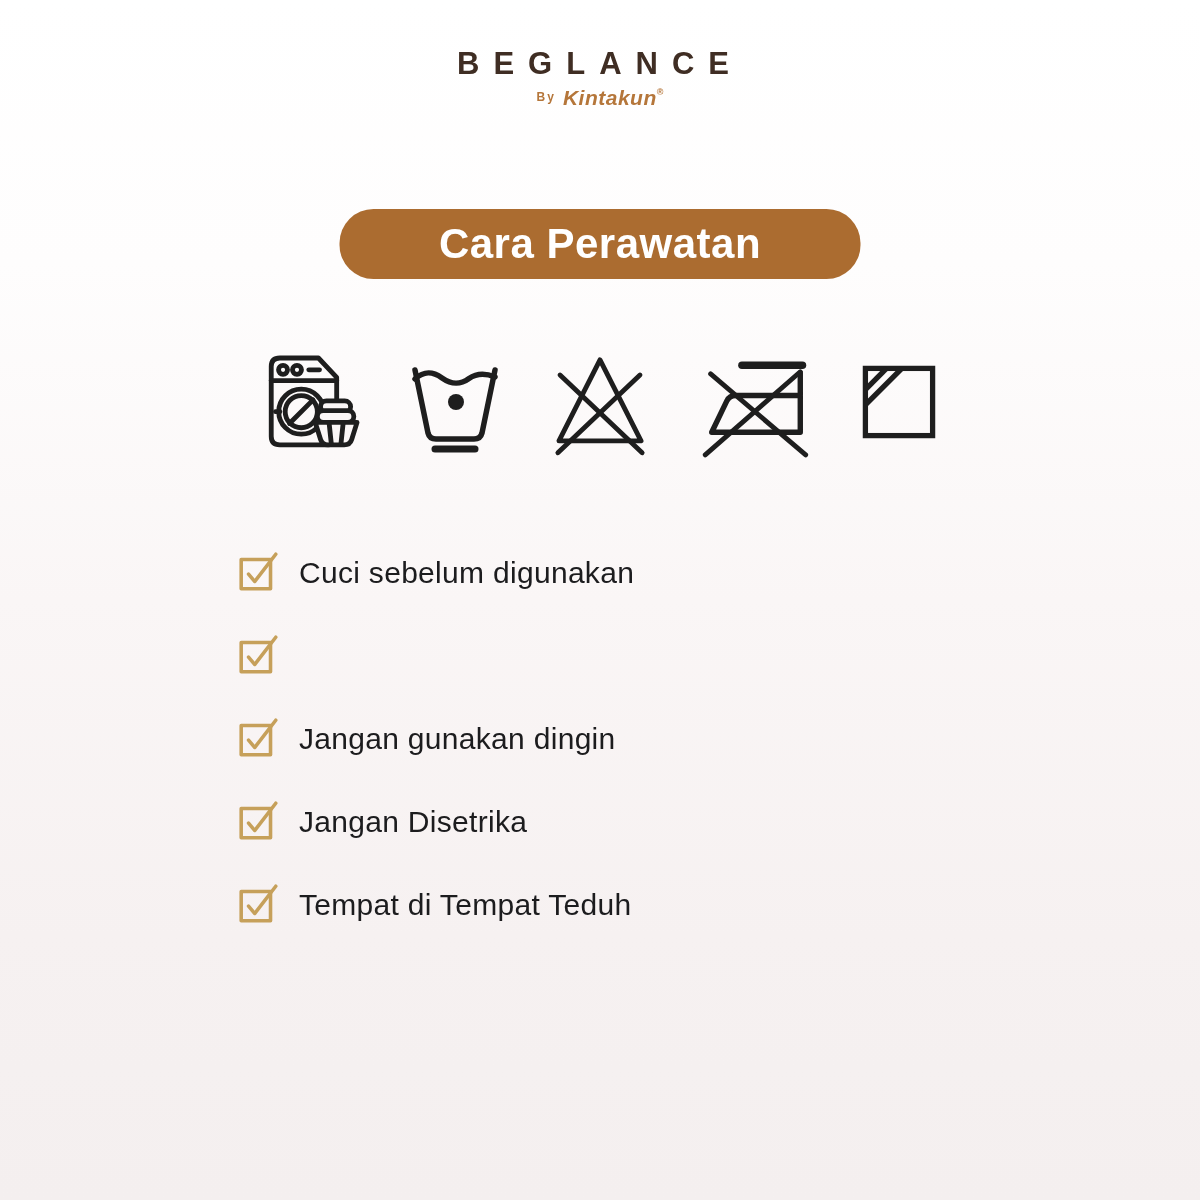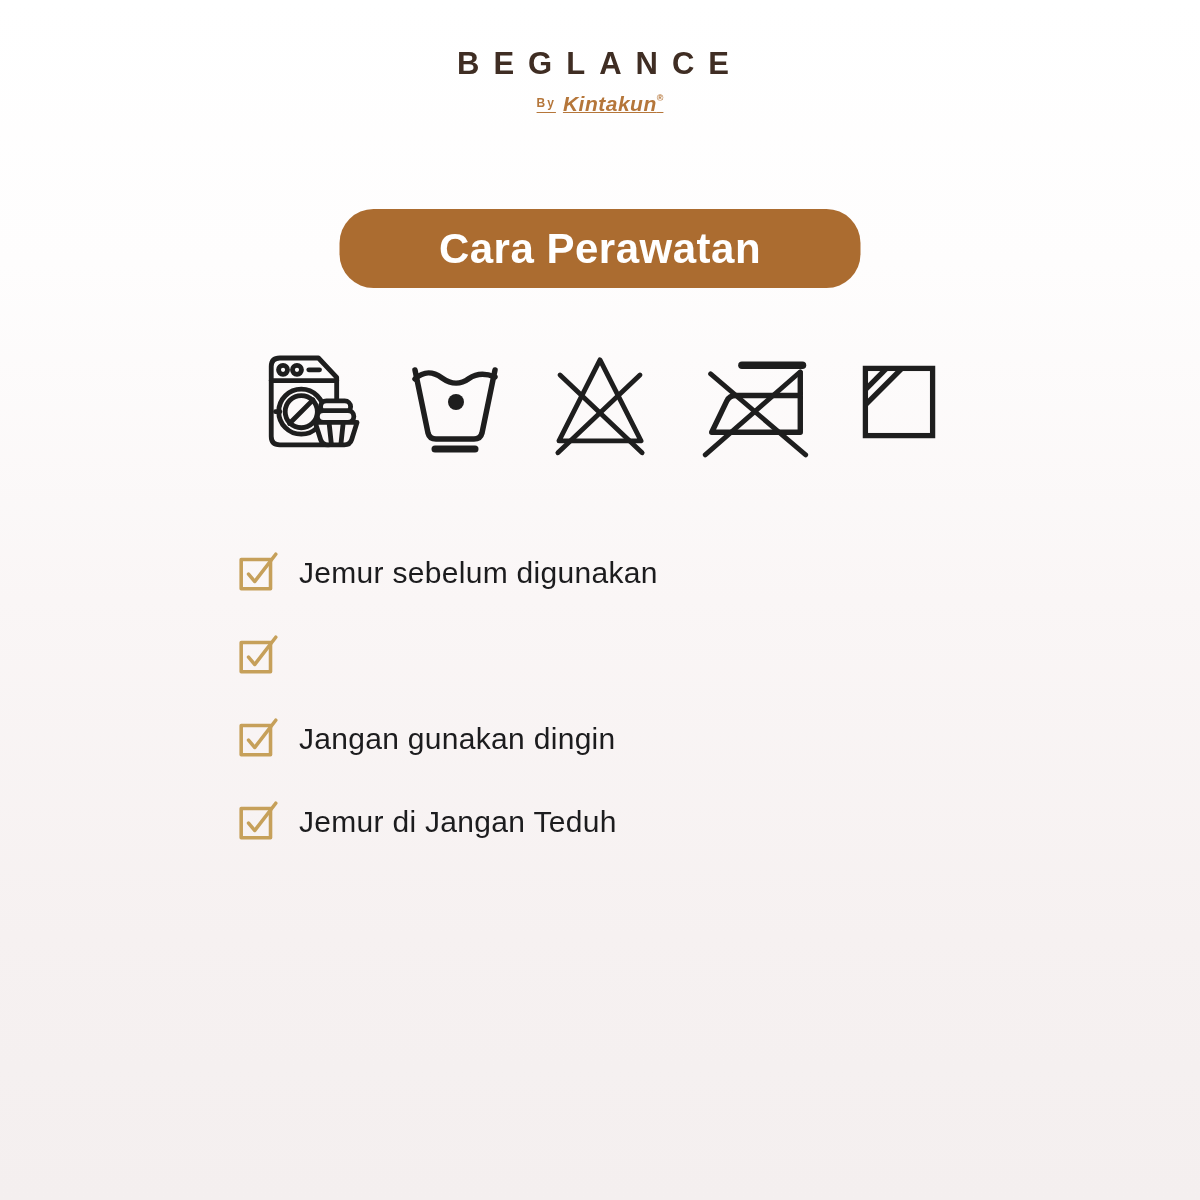--- a/index.html
+++ b/index.html
@@ -13,29 +13,29 @@
     background:linear-gradient(180deg, #ffffff 0%, #fefdfd 22%, #faf6f6 50%, #f6f1f1 78%, #f4efef 100%);
   }
 
   
   .brand { position:absolute; top:46px; left:0; width:100%; text-align:center; }
   .brand-name {
     font-size:31px; font-weight:600; letter-spacing:14px;
     padding-left:0; 
     color:#3f2d23;
   }
-  .brand-byline { margin-top:10px; color:#b5763a;text-decoration:underline; }
+  .brand-byline { margin-top:4px; color:#b5763a; }
   .byline-prefix { font-size:12px; font-weight:700; letter-spacing:2px; vertical-align:4px; margin-right:7px; }
   .byline-name  { font-size:21px; font-weight:700; font-style:italic; letter-spacing:0.5px; }
   .byline-mark  { font-size:9px; font-weight:700; vertical-align:10px; }
 
   
   .pill {
     position:absolute; top:209px; left:50%; transform:translateX(-50%);
-    width:521px; height:79px; border-radius:34px;
+    width:521px; height:70px; border-radius:34px;
     background:#ab6c30;
     display:flex; align-items:center; justify-content:center;
     color:#ffffff; font-size:42px; font-weight:700; letter-spacing:0.5px;
   }
 
   
   .icons-row {
     position:absolute; top:348px; left:0; width:100%;
     display:flex; justify-content:center; align-items:center; gap:34px;
   }
@@ -124,21 +124,21 @@
 
   <ul class="checklist">
 
     <li class="check-row">
       <span class="check-box">
         <svg width="44" height="42" viewBox="0 0 42 40" fill="none" stroke="#c6a05a" stroke-width="3.4" stroke-linecap="round" stroke-linejoin="round">
           <rect x="4" y="9" width="28" height="28"></rect>
           <path d="M11,23 L17,30 L37,4"></path>
         </svg>
       </span>
-      <span class="check-label">Jemur sebelum digunakan</span>
+      <span class="check-label">Cuci sebelum digunakan</span>
     </li>
 
     <li class="check-row">
       <span class="check-box">
         <svg width="44" height="42" viewBox="0 0 42 40" fill="none" stroke="#c6a05a" stroke-width="3.4" stroke-linecap="round" stroke-linejoin="round">
           <rect x="4" y="9" width="28" height="28"></rect>
           <path d="M11,23 L17,30 L37,4"></path>
         </svg>
       </span>
     </li>
@@ -146,26 +146,35 @@
     <li class="check-row">
       <span class="check-box">
         <svg width="44" height="42" viewBox="0 0 42 40" fill="none" stroke="#c6a05a" stroke-width="3.4" stroke-linecap="round" stroke-linejoin="round">
           <rect x="4" y="9" width="28" height="28"></rect>
           <path d="M11,23 L17,30 L37,4"></path>
         </svg>
       </span>
       <span class="check-label">Jangan gunakan dingin</span>
     </li>
 
+    <li class="check-row">
+      <span class="check-box">
+        <svg width="44" height="42" viewBox="0 0 42 40" fill="none" stroke="#c6a05a" stroke-width="3.4" stroke-linecap="round" stroke-linejoin="round">
+          <rect x="4" y="9" width="28" height="28"></rect>
+          <path d="M11,23 L17,30 L37,4"></path>
+        </svg>
+      </span>
+      <span class="check-label">Jangan Disetrika</span>
+    </li>
 
     <li class="check-row">
       <span class="check-box">
         <svg width="44" height="42" viewBox="0 0 42 40" fill="none" stroke="#c6a05a" stroke-width="3.4" stroke-linecap="round" stroke-linejoin="round">
           <rect x="4" y="9" width="28" height="28"></rect>
           <path d="M11,23 L17,30 L37,4"></path>
         </svg>
       </span>
-      <span class="check-label">Jemur di Jangan Teduh</span>
+      <span class="check-label">Tempat di Tempat Teduh</span>
     </li>
 
   </ul>
 
 </div>
 
 </body></html>

